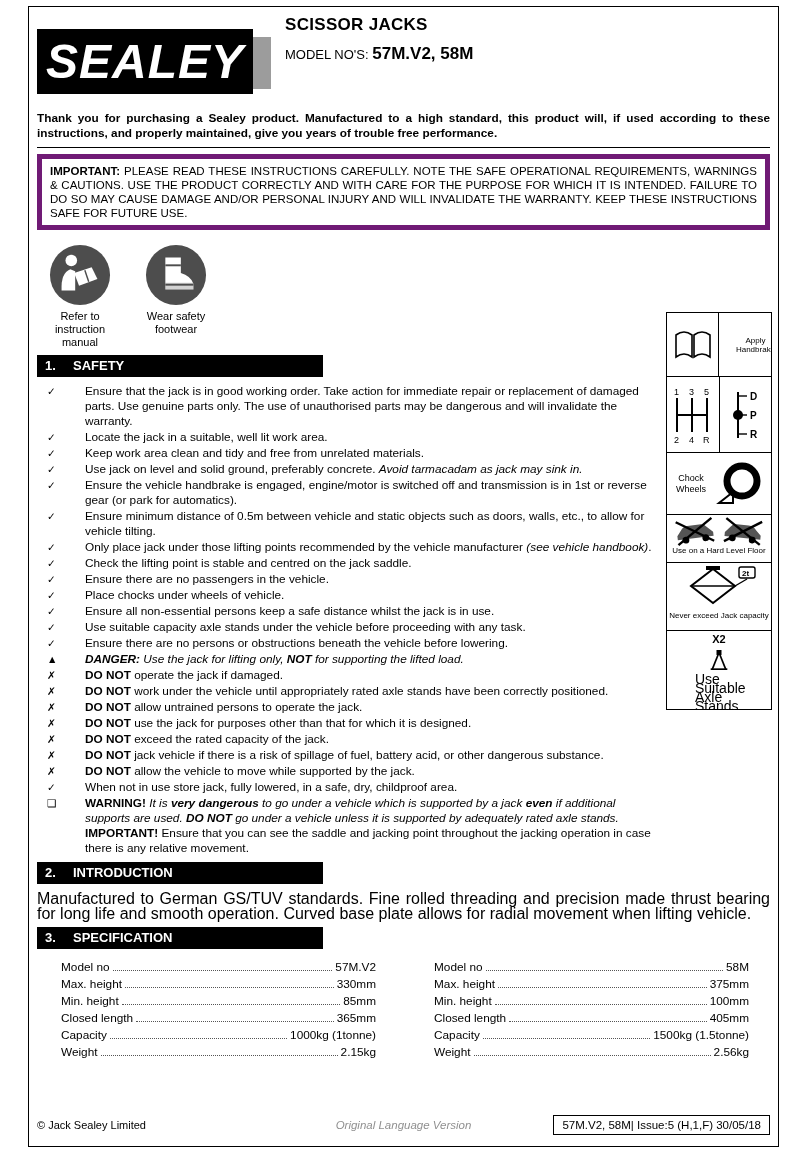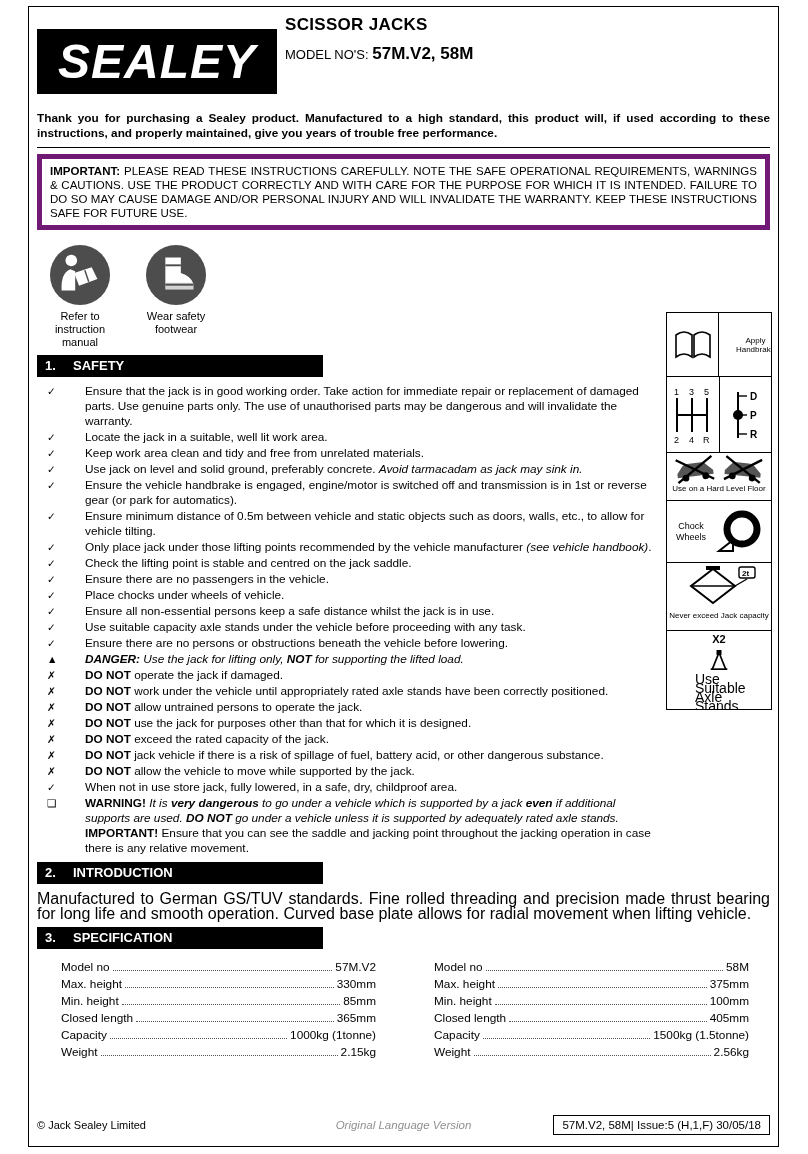--- a/index.html
+++ b/index.html
@@ -5,21 +5,21 @@
   html,body{margin:0;padding:0;background:#fff;}
   .canvas{position:relative;width:808px;height:1154px;background:#fff;overflow:hidden;
           font-family:"Liberation Sans",sans-serif;color:#000;}
   .page{position:absolute;left:28px;top:6px;width:751px;height:1141px;border:1px solid #000;
         background:#fff;box-sizing:border-box;}
 
   
   .header-block{position:relative;height:100px;}
   .logo-wrap{position:absolute;left:8px;top:22px;width:236px;height:68px;}
   .logo-gray{position:absolute;left:16px;top:8px;width:218px;height:52px;background:#9c9c9c;}
-  .logo-black{position:absolute;left:0;top:0;width:240px;height:65px;background:#000;
+  .logo-black{position:absolute;left:0;top:0;width:216px;height:65px;background:#000;
               display:flex;align-items:center;justify-content:center;}
   .logo-black span{color:#fff;font-weight:bold;font-style:italic;font-size:48px;letter-spacing:1px;}
   .header-titles{position:absolute;left:256px;top:8px;}
   .doc-title{font-size:17px;font-weight:bold;letter-spacing:.3px;}
   .model-line{margin-top:9px;font-size:13px;}
   .model-line .models{font-size:17px;font-weight:bold;}
 
   .thanks{margin:4px 8px 0;padding-bottom:6px;border-bottom:1px solid #000;
           font-size:11.8px;font-weight:bold;line-height:15px;text-align:justify;}
   .important-box{margin:6px 8px 0;border:5px solid #701a75;padding:5px 8px;
@@ -274,46 +274,46 @@
             <line x1="13" y1="12" x2="22" y2="12" stroke="#000" stroke-width="1.4"></line>
             <line x1="13" y1="31" x2="22" y2="31" stroke="#000" stroke-width="1.4"></line>
             <line x1="13" y1="50" x2="22" y2="50" stroke="#000" stroke-width="1.4"></line>
             <text x="25" y="16" font-size="10" font-weight="bold">D</text>
             <text x="25" y="35" font-size="10" font-weight="bold">P</text>
             <text x="25" y="54" font-size="10" font-weight="bold">R</text>
           </svg>
         </div>
       </div>
 
+      <div class="sb-cell sb4">
+        <div class="chock-label">Chock Wheels</div>
+        <svg viewBox="0 0 50 50" width="50" height="50">
+          <circle cx="27" cy="22" r="15" fill="none" stroke="#000" stroke-width="7"></circle>
+          <polygon points="4,44 18,44 18,33" fill="none" stroke="#000" stroke-width="2"></polygon>
+        </svg>
+      </div>
+
       <div class="sb-cell sb3">
         <div class="cars">
           <svg viewBox="0 0 44 28" width="44" height="28" style="transform:rotate(-7deg)">
             <path d="M4 16 L9 10 Q11 7 15 7 L27 7 Q32 7 35 11 L40 16 L40 20 L4 20 Z" fill="#555"></path>
             <circle cx="12" cy="21" r="3.4" fill="#000"></circle>
               <circle cx="32" cy="21" r="3.4" fill="#000"></circle>
             <line x1="4" y1="2" x2="40" y2="25" stroke="#000" stroke-width="2.4"></line>
             <line x1="40" y1="2" x2="4" y2="25" stroke="#000" stroke-width="2.4"></line>
           </svg>
           <svg viewBox="0 0 44 28" width="44" height="28" style="transform:rotate(6deg)">
             <path d="M4 16 L9 10 Q11 7 15 7 L27 7 Q32 7 35 11 L40 16 L40 20 L4 20 Z" fill="#555"></path>
             <circle cx="12" cy="21" r="3.4" fill="#000"></circle>
               <circle cx="32" cy="21" r="3.4" fill="#000"></circle>
             <line x1="4" y1="2" x2="40" y2="25" stroke="#000" stroke-width="2.4"></line>
             <line x1="40" y1="2" x2="4" y2="25" stroke="#000" stroke-width="2.4"></line>
           </svg>
         </div>
         <div class="sb-caption">Use on a Hard Level Floor</div>
-      </div>
-
-      <div class="sb-cell sb4">
-        <div class="chock-label">Chock Wheels</div>
-        <svg viewBox="0 0 50 50" width="50" height="50">
-          <circle cx="27" cy="22" r="15" fill="none" stroke="#000" stroke-width="7"></circle>
-          <polygon points="4,44 18,44 18,33" fill="none" stroke="#000" stroke-width="2"></polygon>
-        </svg>
       </div>
 
       <div class="sb-cell sb5">
         <svg viewBox="0 0 80 42" width="88" height="42">
           <polygon points="34,4 56,21 34,38 12,21" fill="none" stroke="#000" stroke-width="2"></polygon>
           <line x1="12" y1="21" x2="56" y2="21" stroke="#000" stroke-width="1.4"></line>
           <rect x="27" y="1" width="14" height="4" fill="#000"></rect>
           <line x1="56" y1="21" x2="68" y2="14" stroke="#000" stroke-width="1.4"></line>
           <rect x="60" y="2" width="16" height="11" rx="2" fill="none" stroke="#000" stroke-width="1.4"></rect>
           <text x="63" y="11" font-size="8" font-weight="bold">2t</text>

